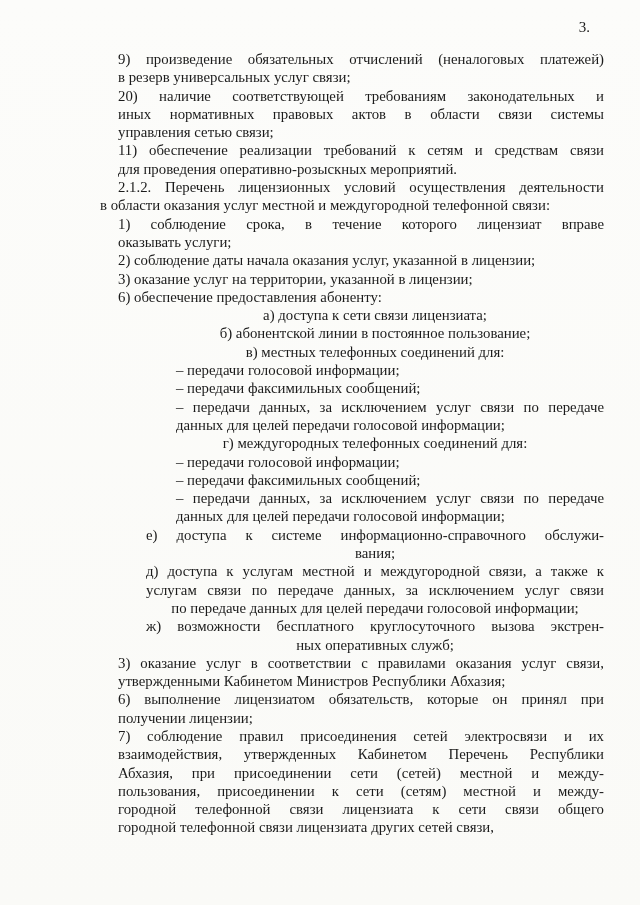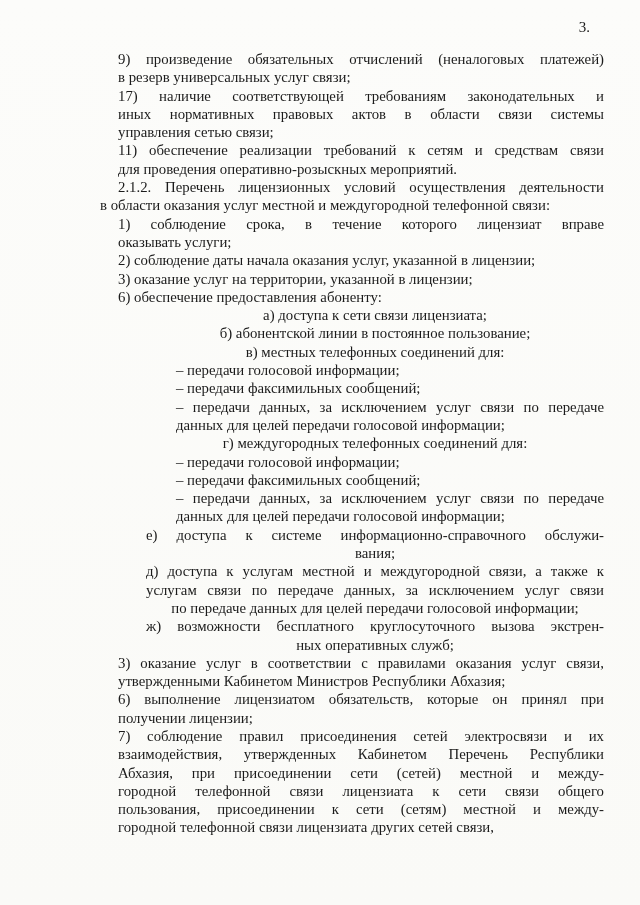--- a/index.html
+++ b/index.html
@@ -54,21 +54,21 @@
 <body>
 
 <div class="page">
   <div class="page-number">3.</div>
   <div class="content">
       <div class="paragraph">
         <div class="line ind1 just">9) произведение обязательных отчислений (неналоговых платежей)</div>
         <div class="line ind1">в резерв универсальных услуг связи;</div>
       </div>
       <div class="paragraph">
-        <div class="line ind1 just">17) наличие соответствующей требованиям законодательных и</div>
+        <div class="line ind1 just">20) наличие соответствующей требованиям законодательных и</div>
         <div class="line ind1 just">иных нормативных правовых актов в области связи системы</div>
         <div class="line ind1">управления сетью связи;</div>
       </div>
       <div class="paragraph">
         <div class="line ind1 just">11) обеспечение реализации требований к сетям и средствам связи</div>
         <div class="line ind1">для проведения оперативно-розыскных мероприятий.</div>
       </div>
       <div class="paragraph">
         <div class="line ind1 just">2.1.2. Перечень лицензионных условий осуществления деятельности</div>
         <div class="line ind0">в области оказания услуг местной и междугородной телефонной связи:</div>
@@ -136,18 +136,18 @@
         <div class="line ind1">утвержденными Кабинетом Министров Республики Абхазия;</div>
       </div>
       <div class="paragraph">
         <div class="line ind1 just">6) выполнение лицензиатом обязательств, которые он принял при</div>
         <div class="line ind1">получении лицензии;</div>
       </div>
       <div class="paragraph">
         <div class="line ind1 just">7) соблюдение правил присоединения сетей электросвязи и их</div>
         <div class="line ind1 just">взаимодействия, утвержденных Кабинетом Перечень Республики</div>
         <div class="line ind1 just">Абхазия, при присоединении сети (сетей) местной и между-</div>
+        <div class="line ind1 just">пользования, присоединении к сети (сетям) местной и между-</div>
         <div class="line ind1 just">городной телефонной связи лицензиата к сети связи общего</div>
-        <div class="line ind1 just">пользования, присоединении к сети (сетям) местной и между-</div>
         <div class="line ind1">городной телефонной связи лицензиата других сетей связи,</div>
       </div>
     </div>
 </div>
 
 </body></html>

